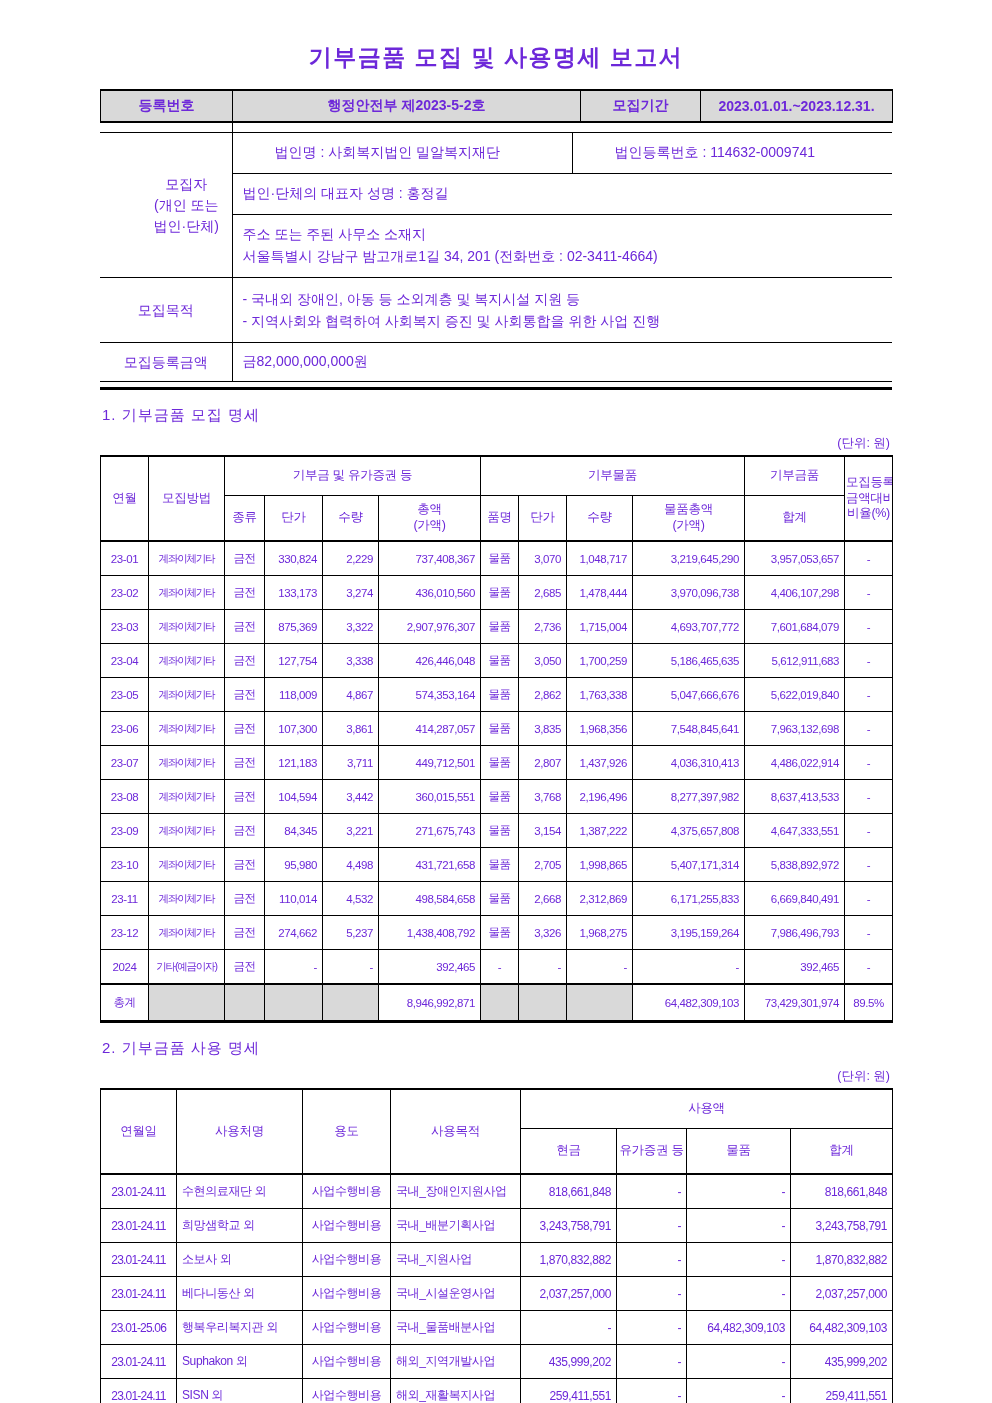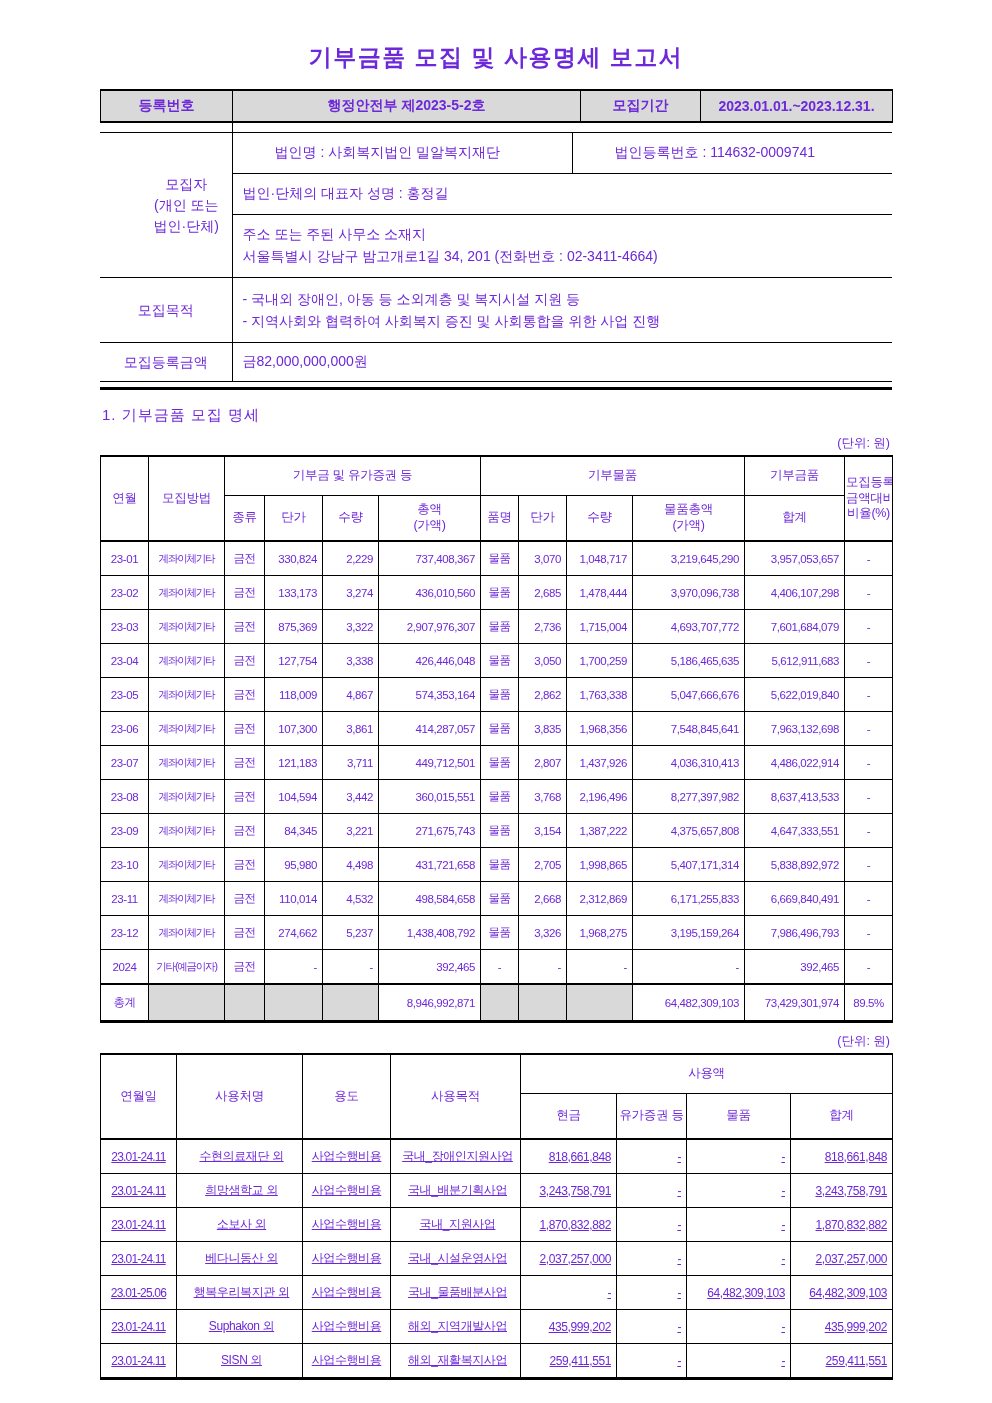--- a/index.html
+++ b/index.html
@@ -34,26 +34,26 @@
 
   
   .grid th,.grid td{border:1px solid #000;}
   .grid{border-top:2px solid #000;border-bottom:3px solid #000;}
   .grid thead th{font-size:12.5px;font-weight:normal;text-align:center;letter-spacing:-0.3px;line-height:1.25;}
   .grid thead tr.h1 th{height:36px;}
   .grid thead tr.h2 th{height:42px;}
   .grid thead{border-bottom:2px solid #000;}
   .grid tbody td{font-size:11.5px;letter-spacing:-0.4px;height:31px;}
   .grid tr.total td{height:33px;border-top:2px solid #000;}
-  .a-l{text-align:center;padding-left:5px;}
+  .a-l{text-align:left;padding-left:5px;}
   .a-c{text-align:center;}
   .a-r{text-align:right;padding-right:5px;}
   .shade{background:#d9d9d9;}
   .t1 tbody td:nth-child(2){font-size:10.5px;letter-spacing:-1.2px;}
-  .t2 tbody td{font-size:12px;height:31px;text-decoration:underline;}
+  .t2 tbody td{font-size:12px;height:31px;}
   .t2 tbody td:nth-child(1){letter-spacing:-0.8px;}
 </style>
 </head>
 <body>
 
 <div class="page">
   <div class="doc">
 
     <div class="title">기부금품 모집 및 사용명세 보고서</div>
 
@@ -359,20 +359,21 @@
             <td class="a-c shade"></td>
             <td class="a-r shade"></td>
             <td class="a-r shade"></td>
             <td class="a-r">64,482,309,103</td>
             <td class="a-r">73,429,301,974</td>
             <td class="a-c">89.5%</td>
           </tr>
       </tbody>
     </table>
 
+    <div class="sec-head">2. 기부금품 사용 명세</div>
     <div class="unit-note">(단위: 원)</div>
 
     <table class="grid t2">
       <colgroup>
         <col style="width:76px">
           <col style="width:126px">
           <col style="width:88px">
           <col style="width:130px">
         <col style="width:96px">
           <col style="width:70px">

